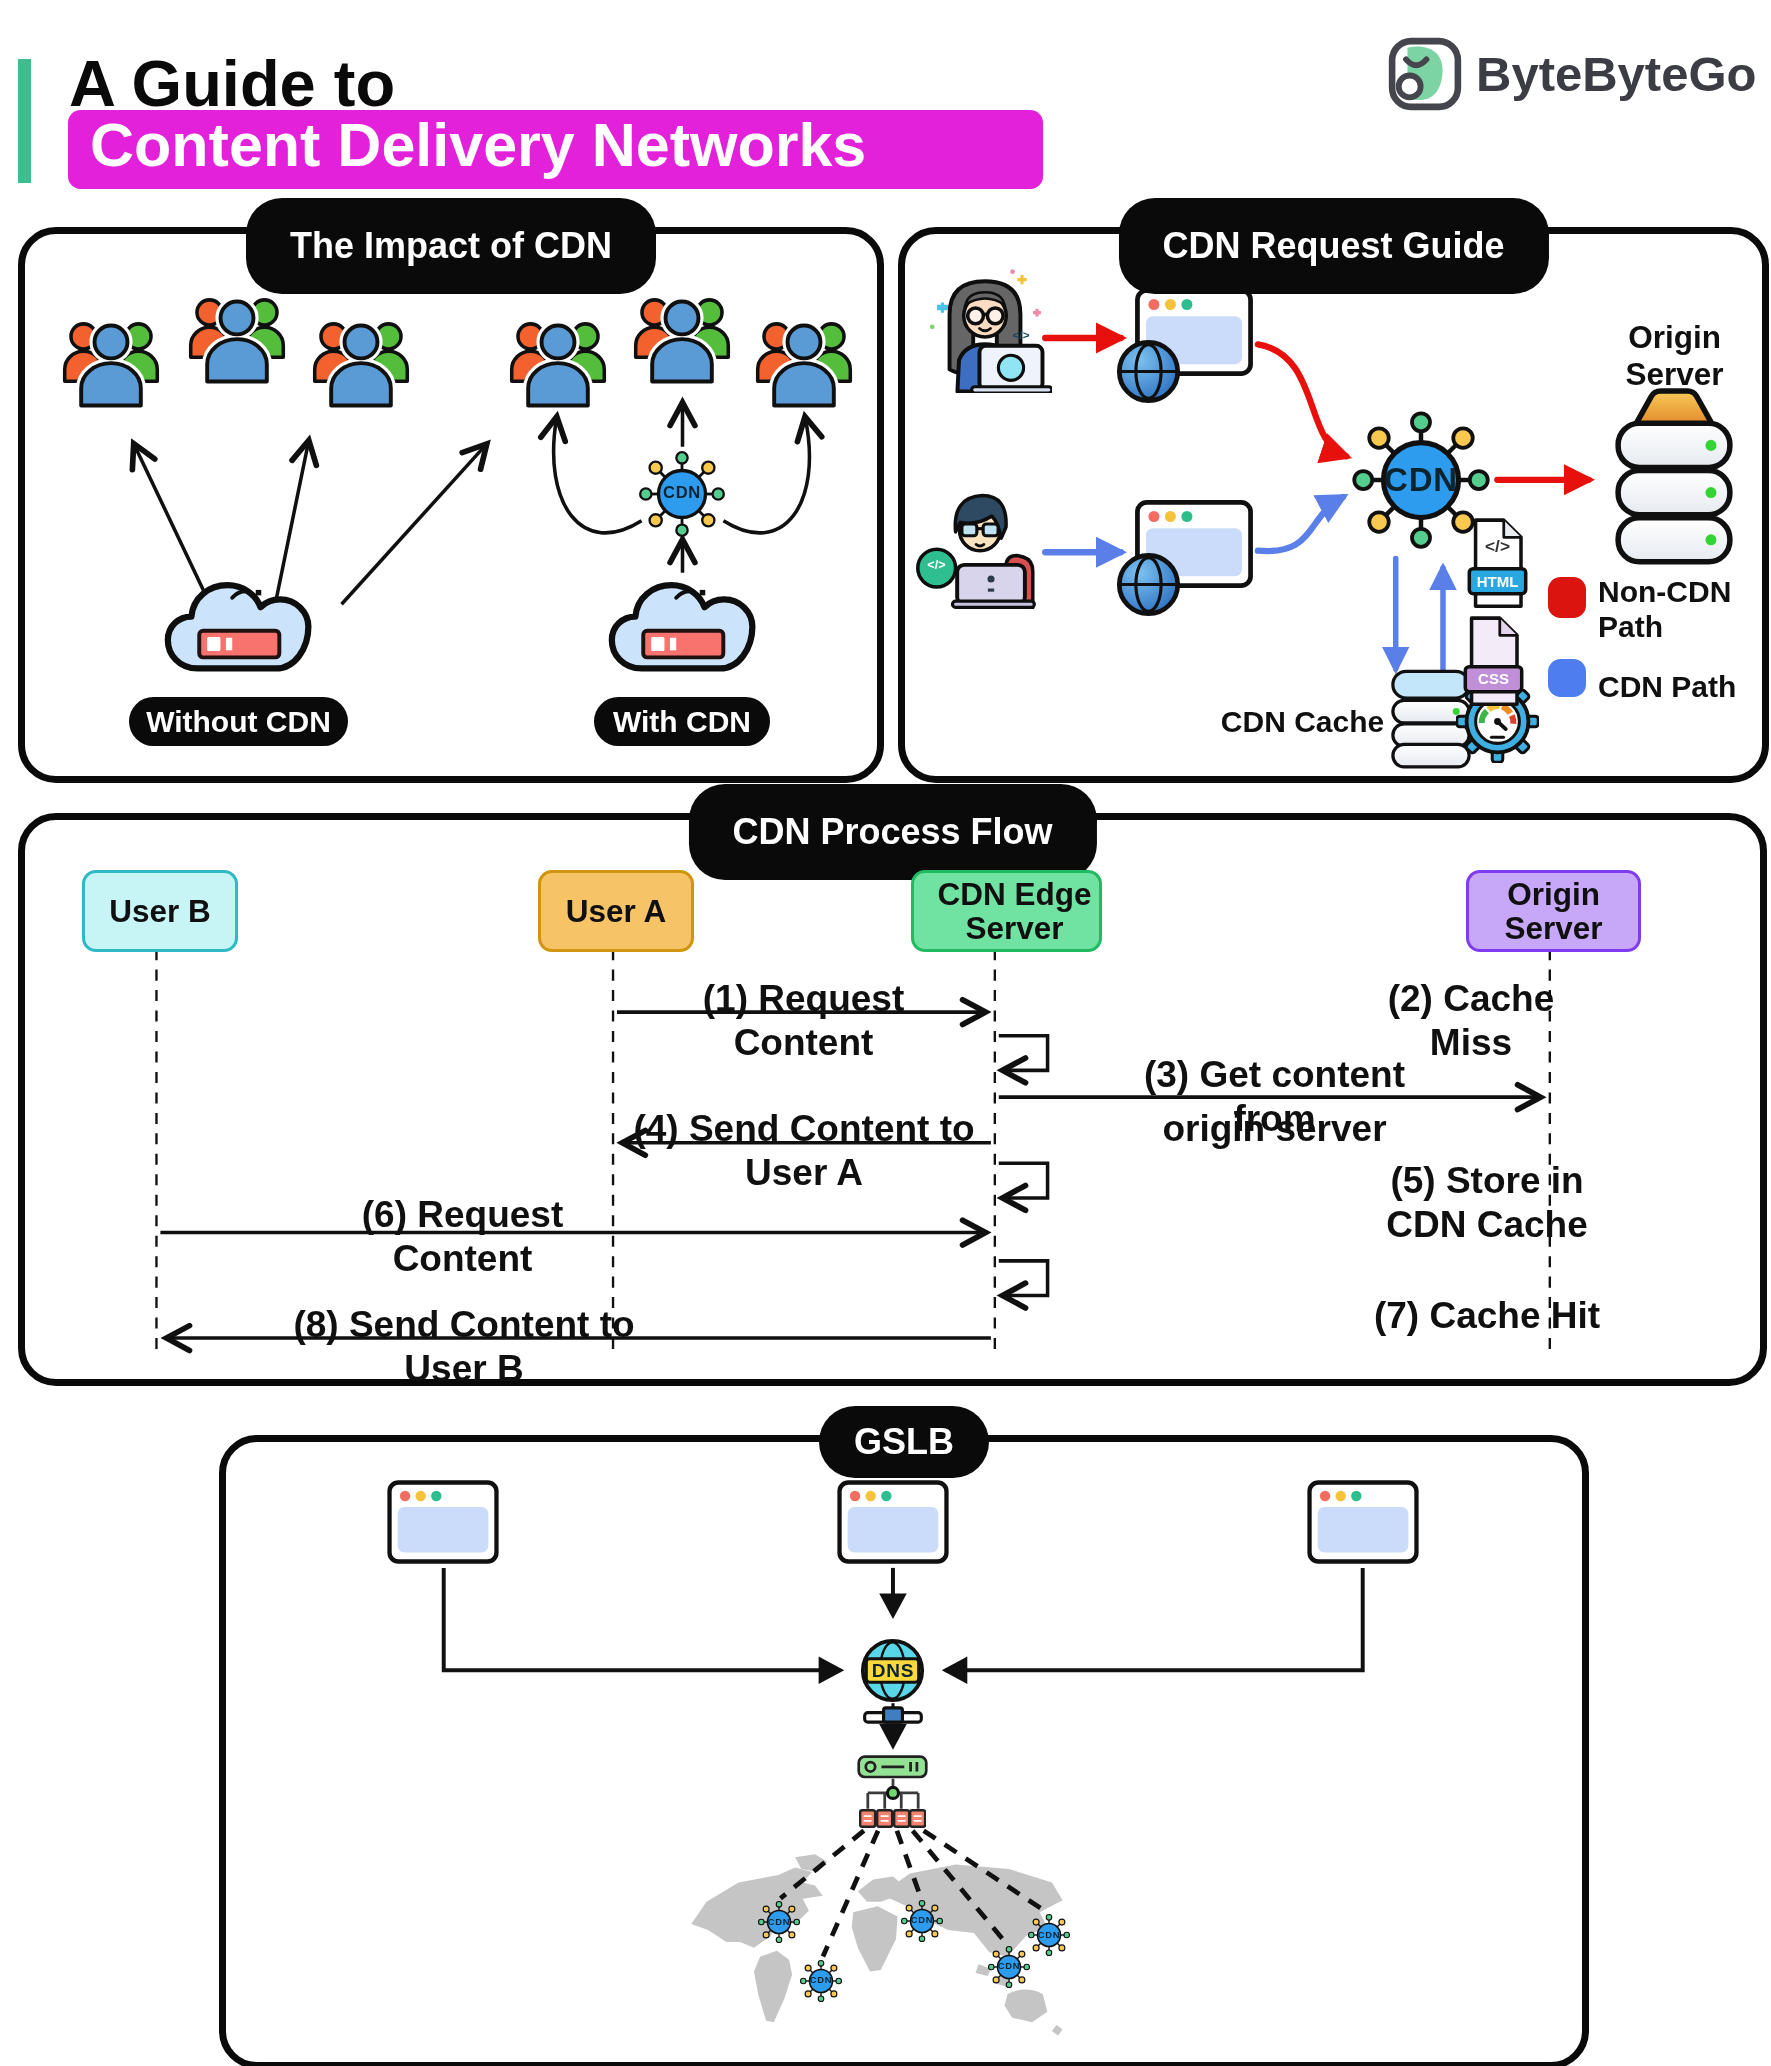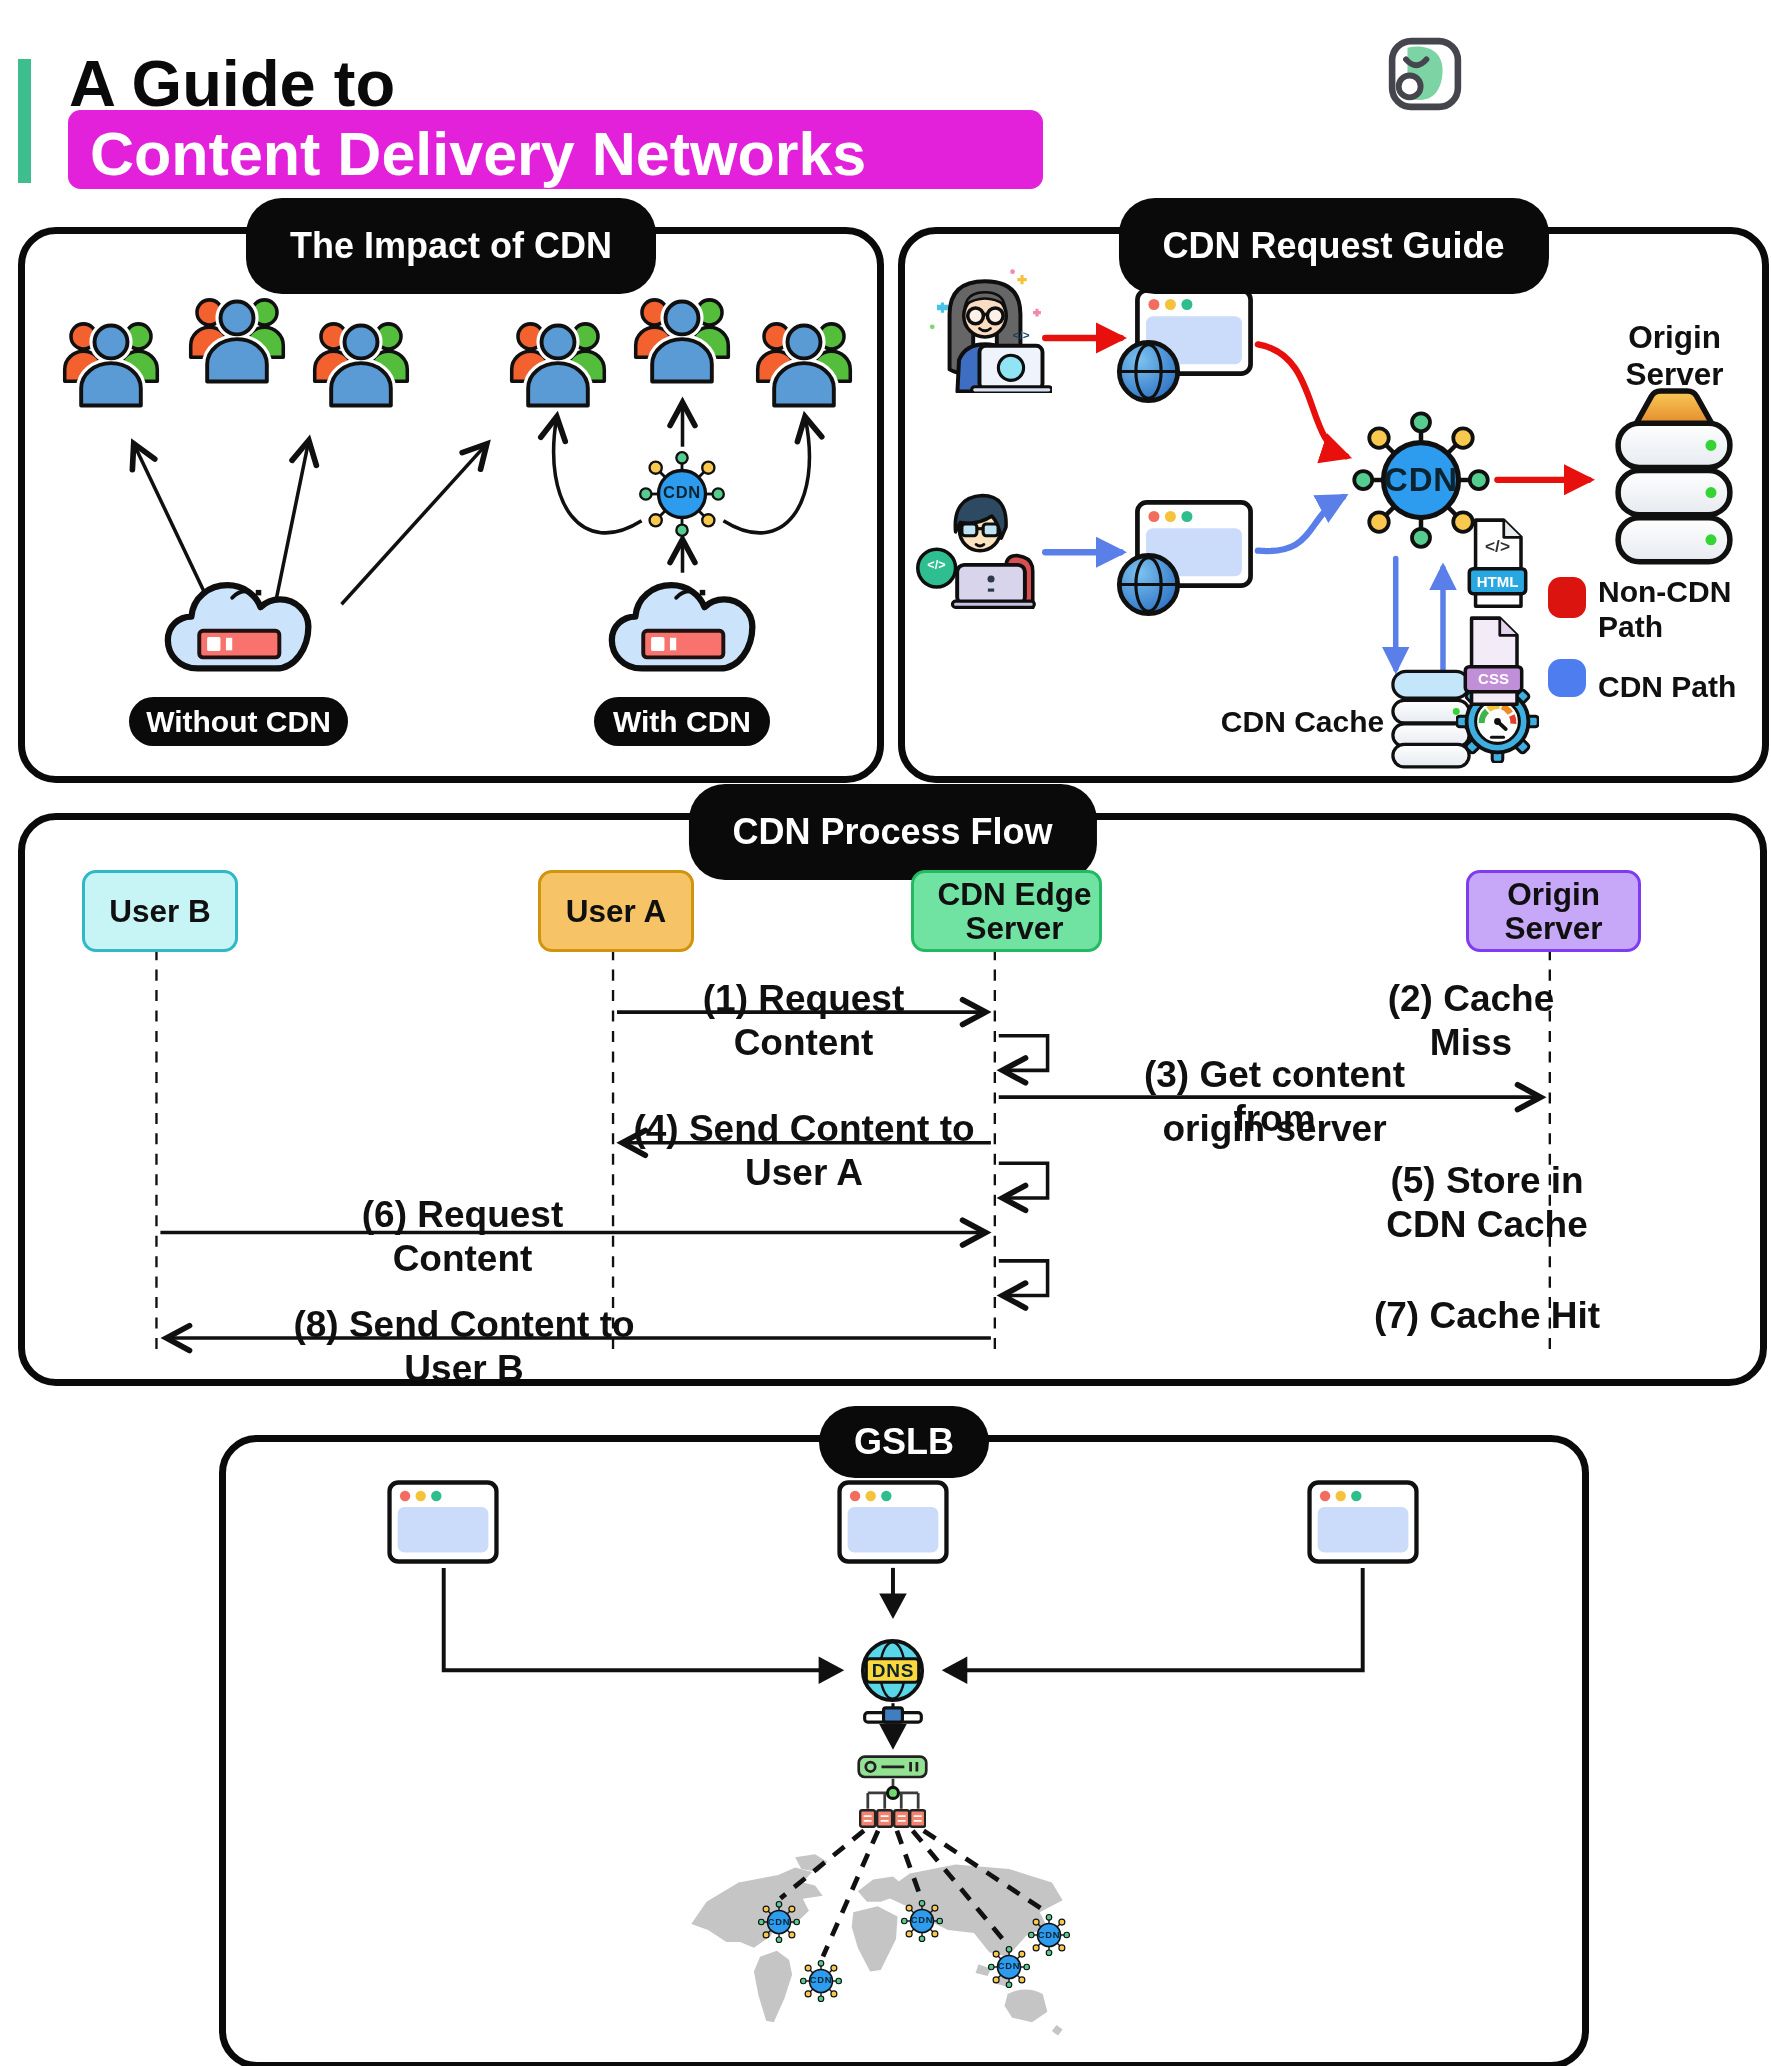--- a/index.html
+++ b/index.html
@@ -12,21 +12,21 @@
   .pill{position:absolute;background:#0a0a0a;color:#fff;border-radius:24.4px;display:flex;
         align-items:center;justify-content:center;font-size:30px;font-weight:700;z-index:6;}
   .lbl{position:absolute;color:#101010;text-align:center;font-weight:600;line-height:1.18;}
   .prel{white-space:pre-line;}
   .msg{font-size:37px;}
   .ovl{position:absolute;left:0;top:0;pointer-events:none;}
   .icon{position:absolute;}
   .cdn-txt{position:absolute;color:#0b2430;font-weight:800;text-align:center;letter-spacing:0.8px;}
   .header-kicker{position:absolute;left:69px;top:46px;font-size:65px;font-weight:800;color:#0a0a0a;}
   .header-pill{position:absolute;left:68px;top:110px;width:975px;height:79px;background:#e321db;
-               border-radius:12.6px;display:flex;align-items:flex-end;}
+               border-radius:12.6px;display:flex;align-items:flex-start;}
   .header-pill span{color:#fff;font-size:61px;font-weight:700;padding-left:22px;white-space:nowrap;}
   .greenbar{position:absolute;left:18px;top:59px;width:13.4px;height:124px;background:#3ebd8f;}
   .brand-txt{position:absolute;left:1476px;top:44px;font-size:49px;font-weight:700;color:#3c3c44;line-height:60px;}
   .actor{position:absolute;height:76px;border-radius:14px;display:flex;align-items:center;justify-content:center;
          font-size:31.5px;font-weight:700;color:#101010;text-align:center;line-height:1.08;z-index:6;}
   .a0{background:#c7f4f4;border:3.9px solid #2fb8c6;}
   .a1{background:#f6c367;border:3.9px solid #d1940e;}
   .a2{background:#70e3a2;border:3.9px solid #21ba62;padding-left:16px;}
   .a3{background:#c7a7f7;border:3.9px solid #7e3bf0;}
   .legend-swatch{position:absolute;border-radius:12.6px;}
@@ -267,20 +267,21 @@
 </svg>
 
 <div class="greenbar"></div>
 <div class="header-kicker">A Guide to</div>
 <div class="header-pill">
   <span>Content Delivery Networks</span>
 </div>
 <svg class="icon" style="left:1387px;top:36px" width="76" height="76" viewBox="0 0 96 96">
       <use href="#sym-bird"></use>
     </svg>
+<div class="brand-txt">ByteByteGo</div>
 
 <section class="panel" style="left:18px;top:227px;width:852px;height:542px">
   <div class="badge">The Impact of CDN</div>
 
   <svg class="ovl" width="852" height="542" viewBox="0 0 1082 688">
     <g stroke="#101010" stroke-width="4.5" fill="none">
       <line x1="235" y1="470" x2="139" y2="268" marker-end="url(#mk-open)"></line>
       <line x1="319" y1="464" x2="360" y2="264" marker-end="url(#mk-open)"></line>
       <line x1="402" y1="470" x2="585" y2="268" marker-end="url(#mk-open)"></line>
       <line x1="835" y1="430" x2="835" y2="390" marker-end="url(#mk-open)"></line>

